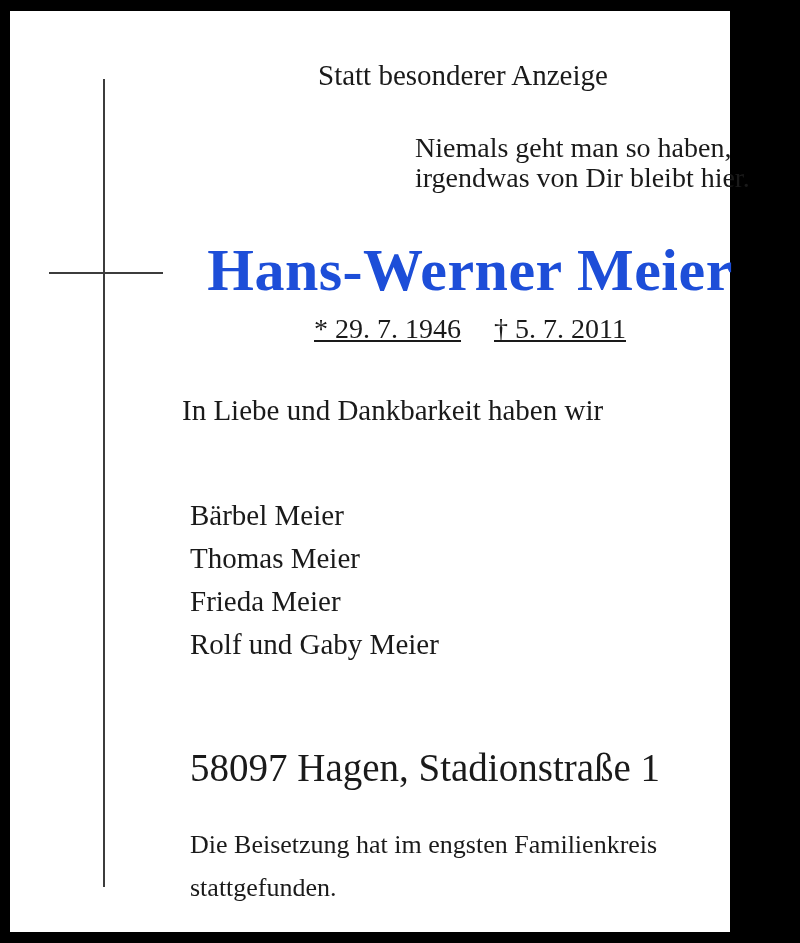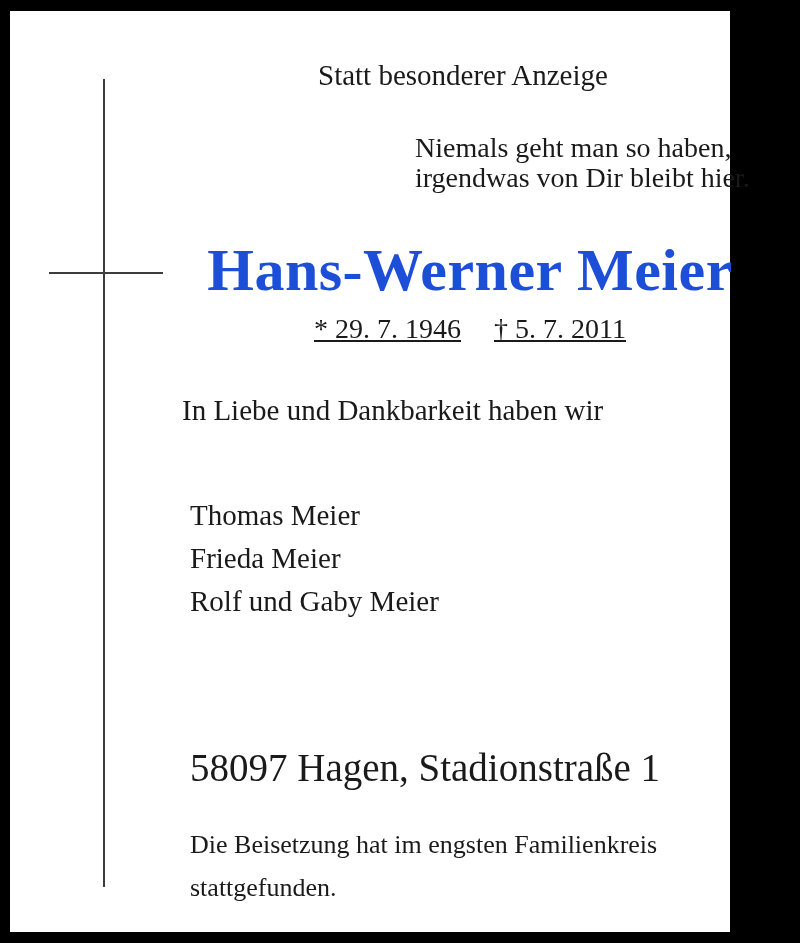--- a/index.html
+++ b/index.html
@@ -71,20 +71,21 @@
 
     <div class="abs dates">
       <span>* 29. 7. 1946</span><span class="gap"></span><span>† 5. 7. 2011</span>
     </div>
 
     <div class="abs msg">
       <div>In Liebe und Dankbarkeit haben wir</div>
     </div>
 
     <div class="abs mourners">
+      <div>Bärbel Meier</div>
       <div>Thomas Meier</div>
       <div>Frieda Meier</div>
       <div>Rolf und Gaby Meier</div>
     </div>
 
     <div class="abs address">58097 Hagen, Stadionstraße 1</div>
 
     <div class="abs funeral">
       <div>Die Beisetzung hat im engsten Familienkreis</div>
       <div>stattgefunden.</div>

